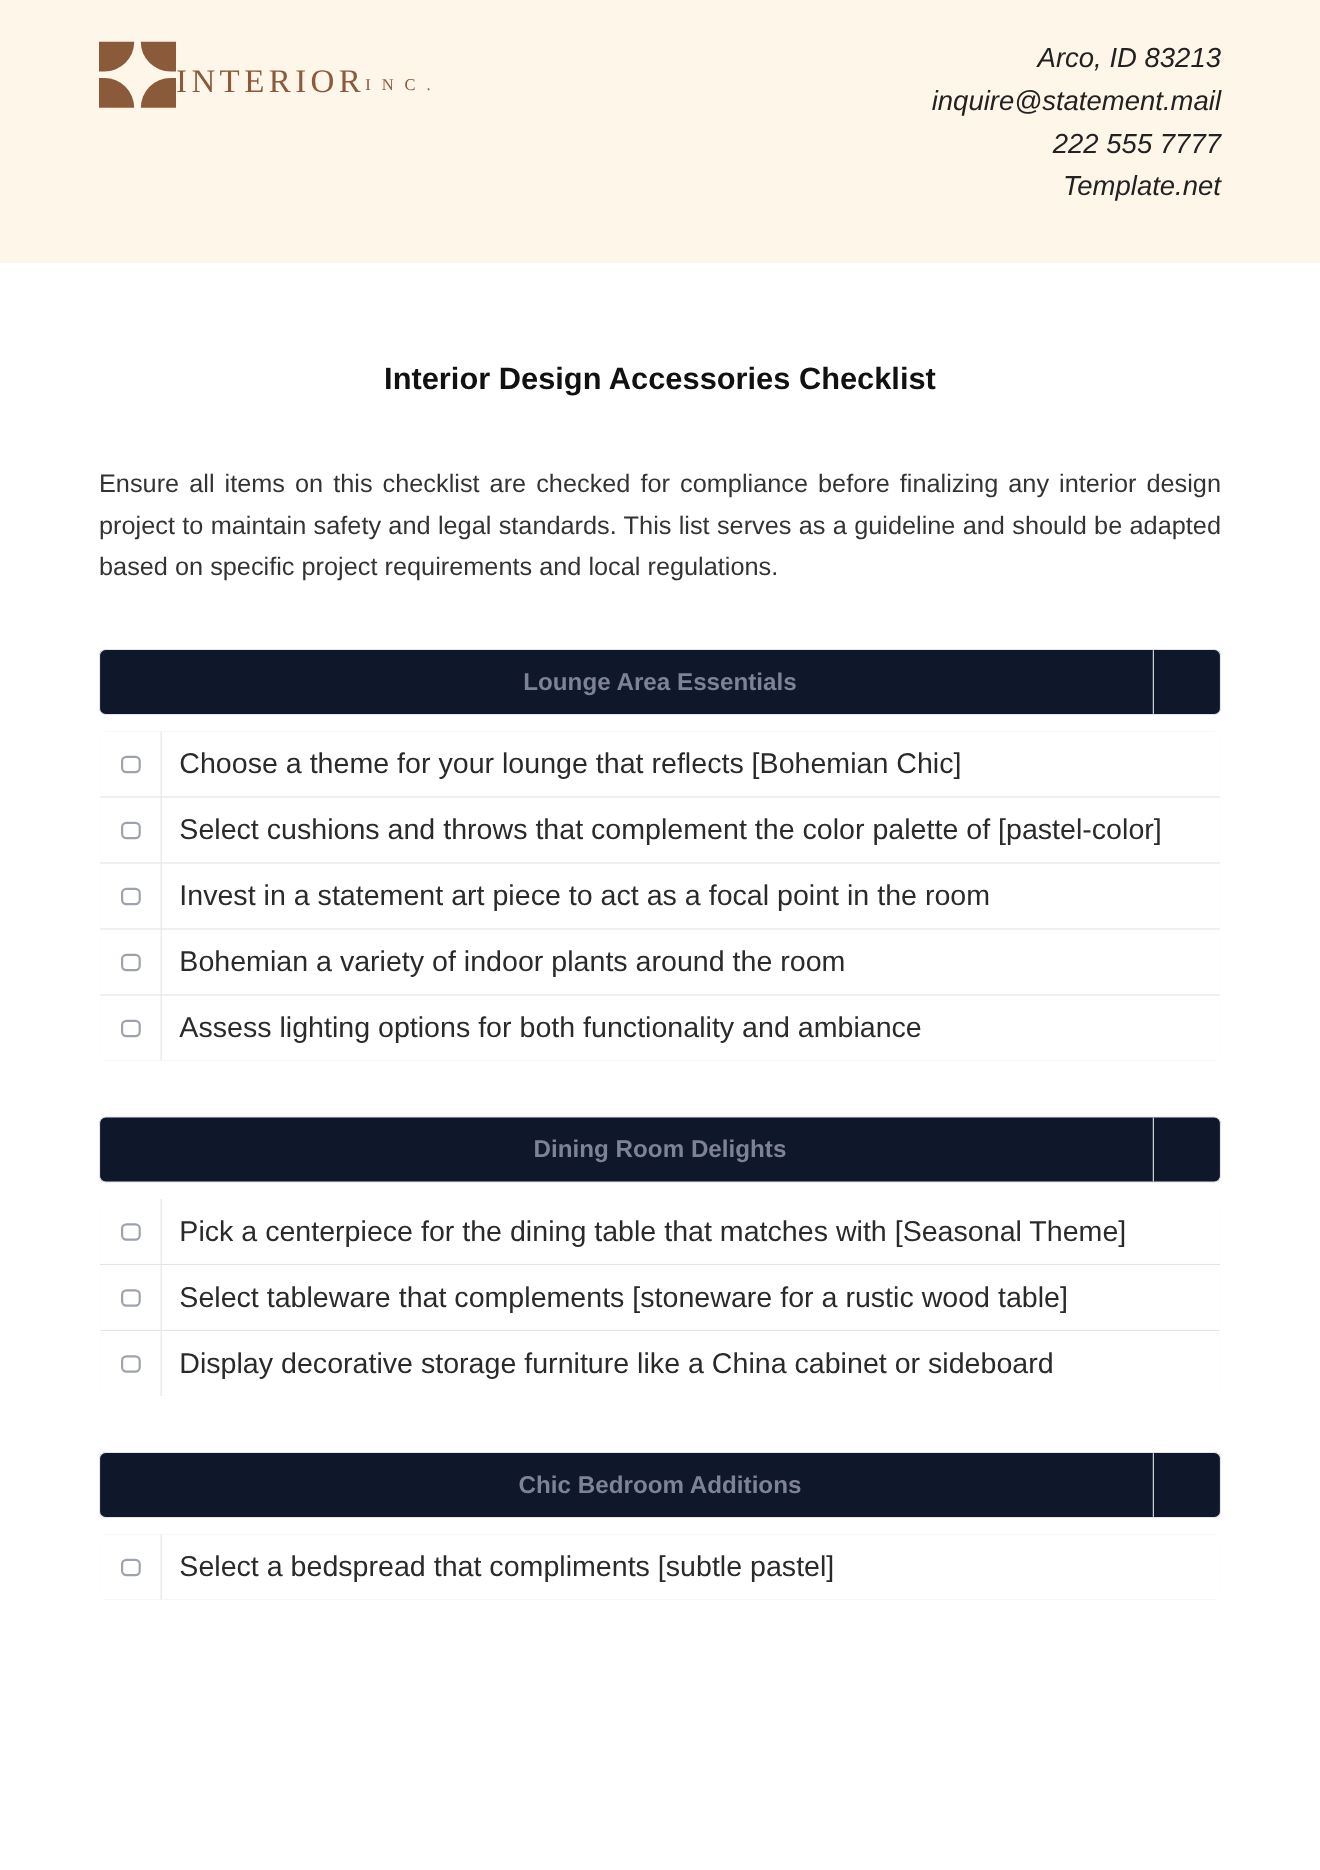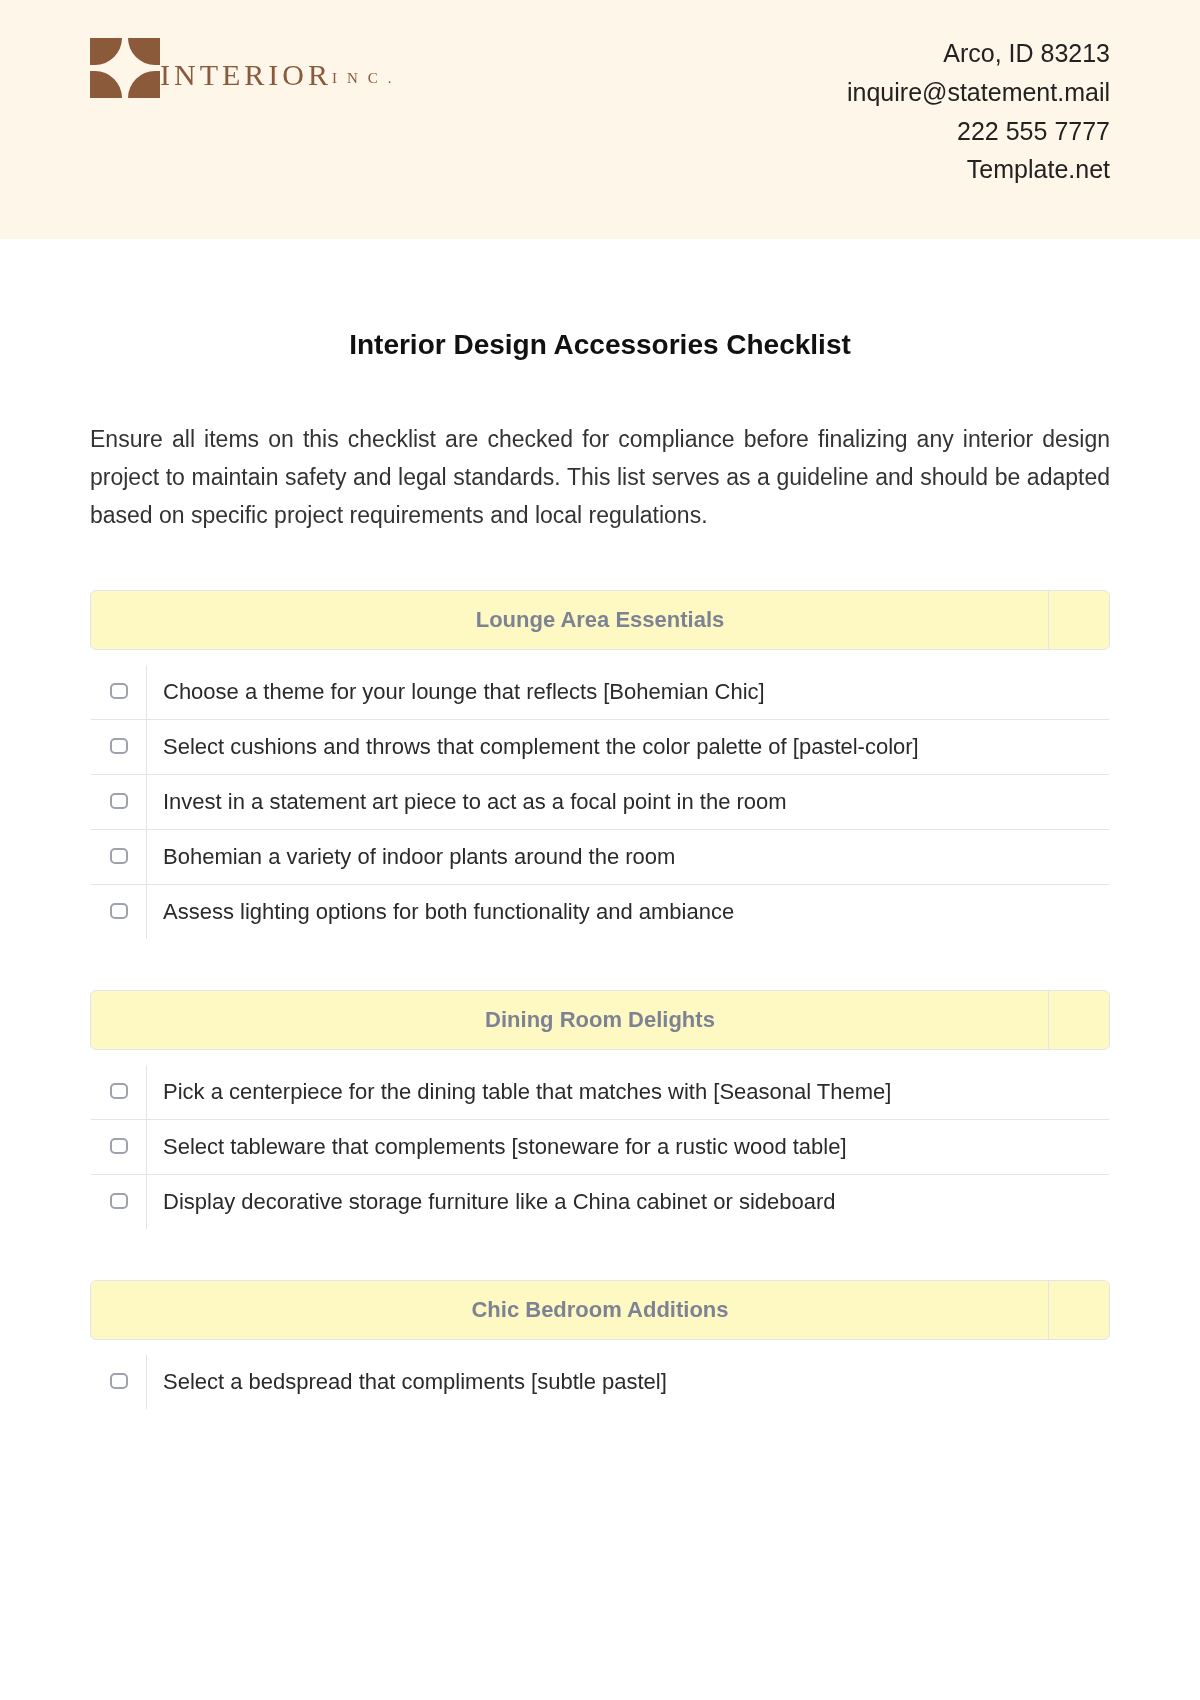--- a/index.html
+++ b/index.html
@@ -50,40 +50,41 @@
     color: #8a5a3b;
     margin-top: 6px;
     text-align: center;
   }
   .contact {
     text-align: right;
     font-size: 25px;
     line-height: 1.55;
     color: #222;
     margin-top: 4px;
+    font-style: italic;
   }
   .content {
     padding: 90px 90px 40px 90px;
   }
   h1.title {
     font-size: 28px;
     font-weight: 700;
     text-align: center;
     margin-bottom: 60px;
     color: #111;
   }
   .intro {
     font-size: 23px;
     line-height: 1.65;
     text-align: justify;
     color: #333;
     margin-bottom: 55px;
   }
   .section-header {
-    background: #fef9c3;
+    background: #0f172a;
     border: 1px solid #e2e4ea;
     border-radius: 6px;
     padding: 16px 10px;
     text-align: center;
     font-size: 22px;
     font-weight: 600;
     color: #7d8394;
     margin-bottom: 14px;
     position: relative;
     margin-top: 44px;
@@ -101,21 +102,21 @@
     width: 100%;
     border-collapse: collapse;
     margin-bottom: 50px;
     border: 1px solid #e2e4ea;
     border-radius: 6px;
     overflow: hidden;
   }
   table.checklist td {
     border: 1px solid #e2e4ea;
     padding: 14px 16px;
-    font-size: 22px;
+    font-size: 26px;
     color: #2a2a2a;
     vertical-align: middle;
   }
   table.checklist td.cb {
     width: 56px;
     text-align: center;
   }
   .chk {
     display: inline-block;
     width: 18px;

